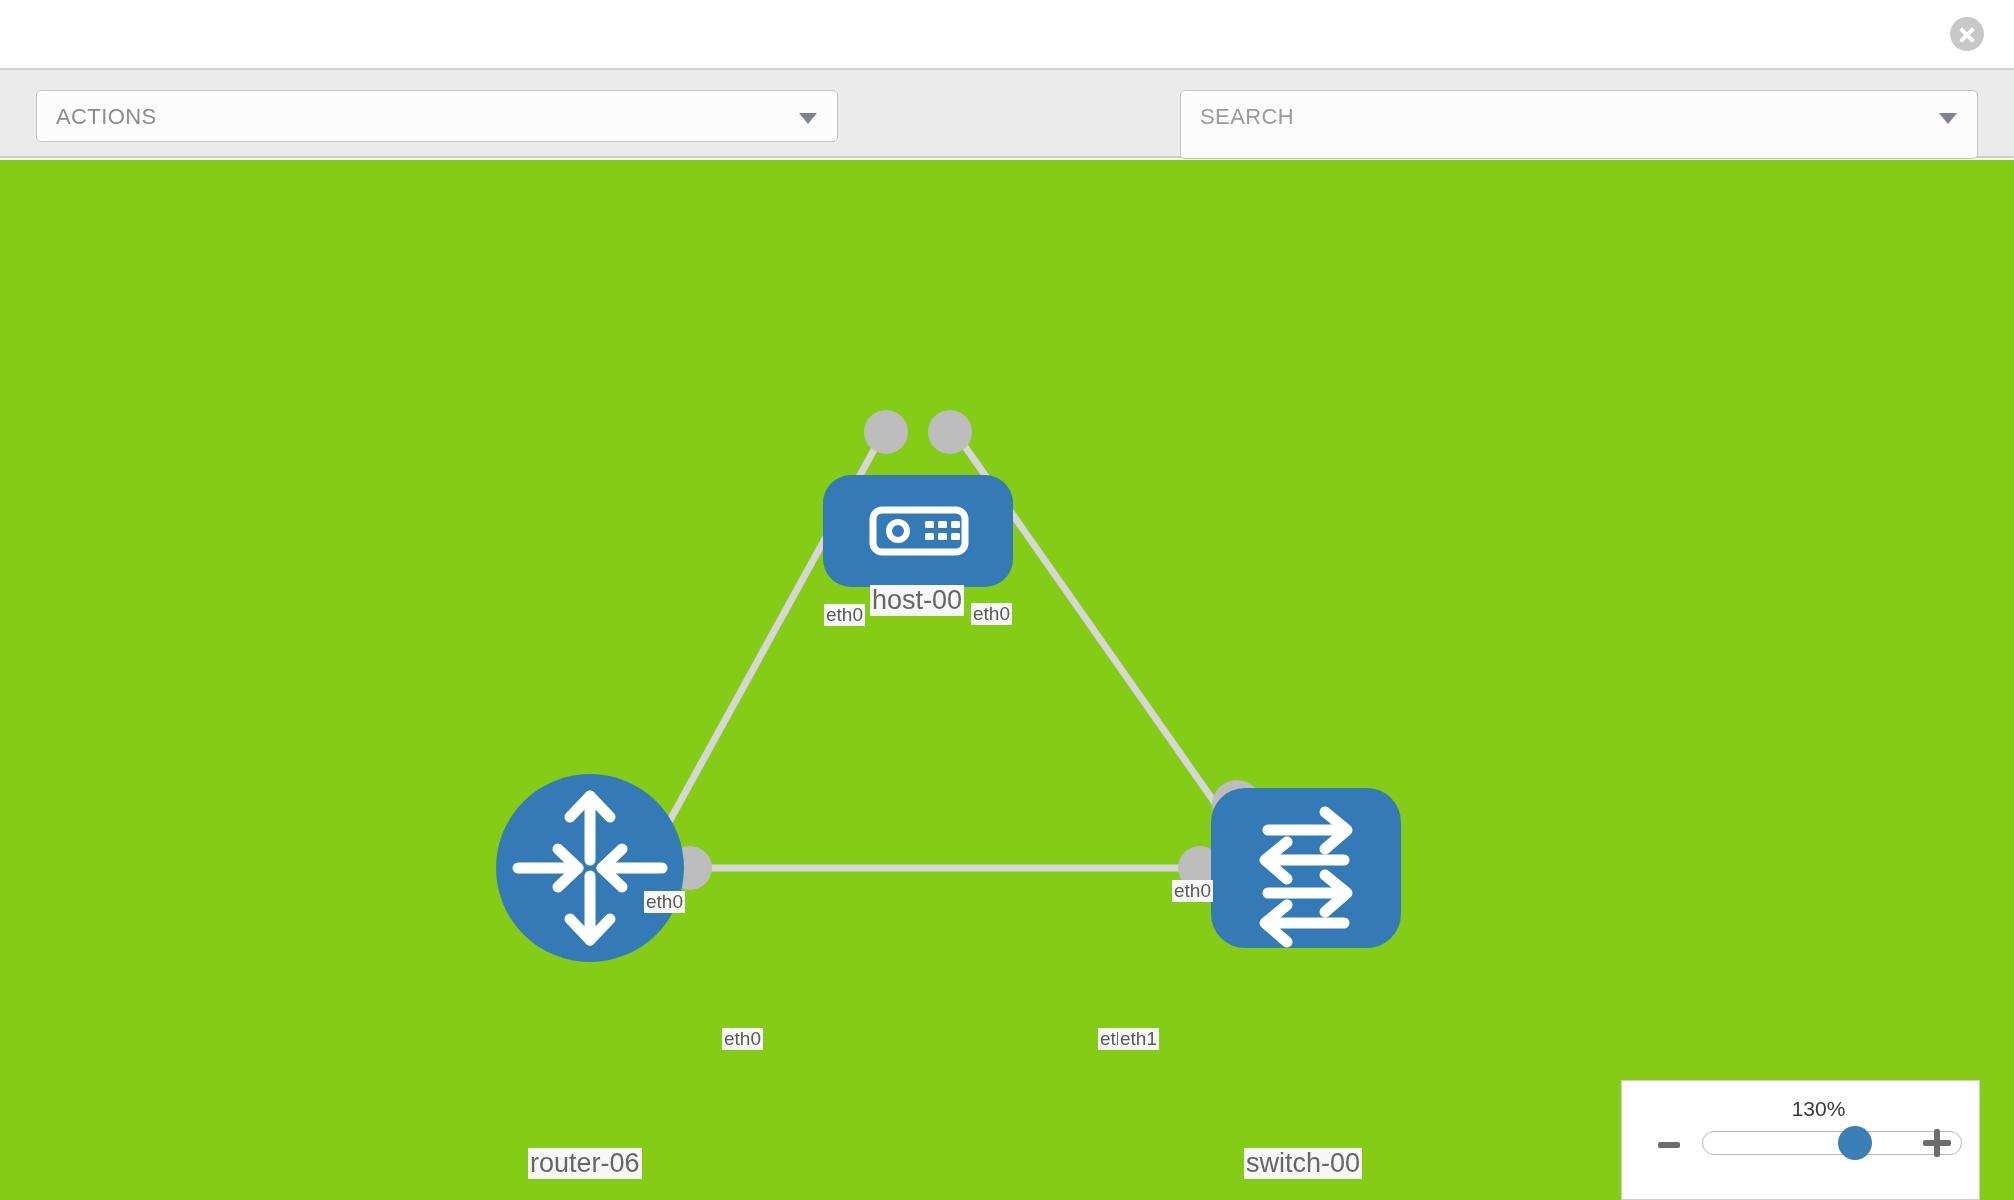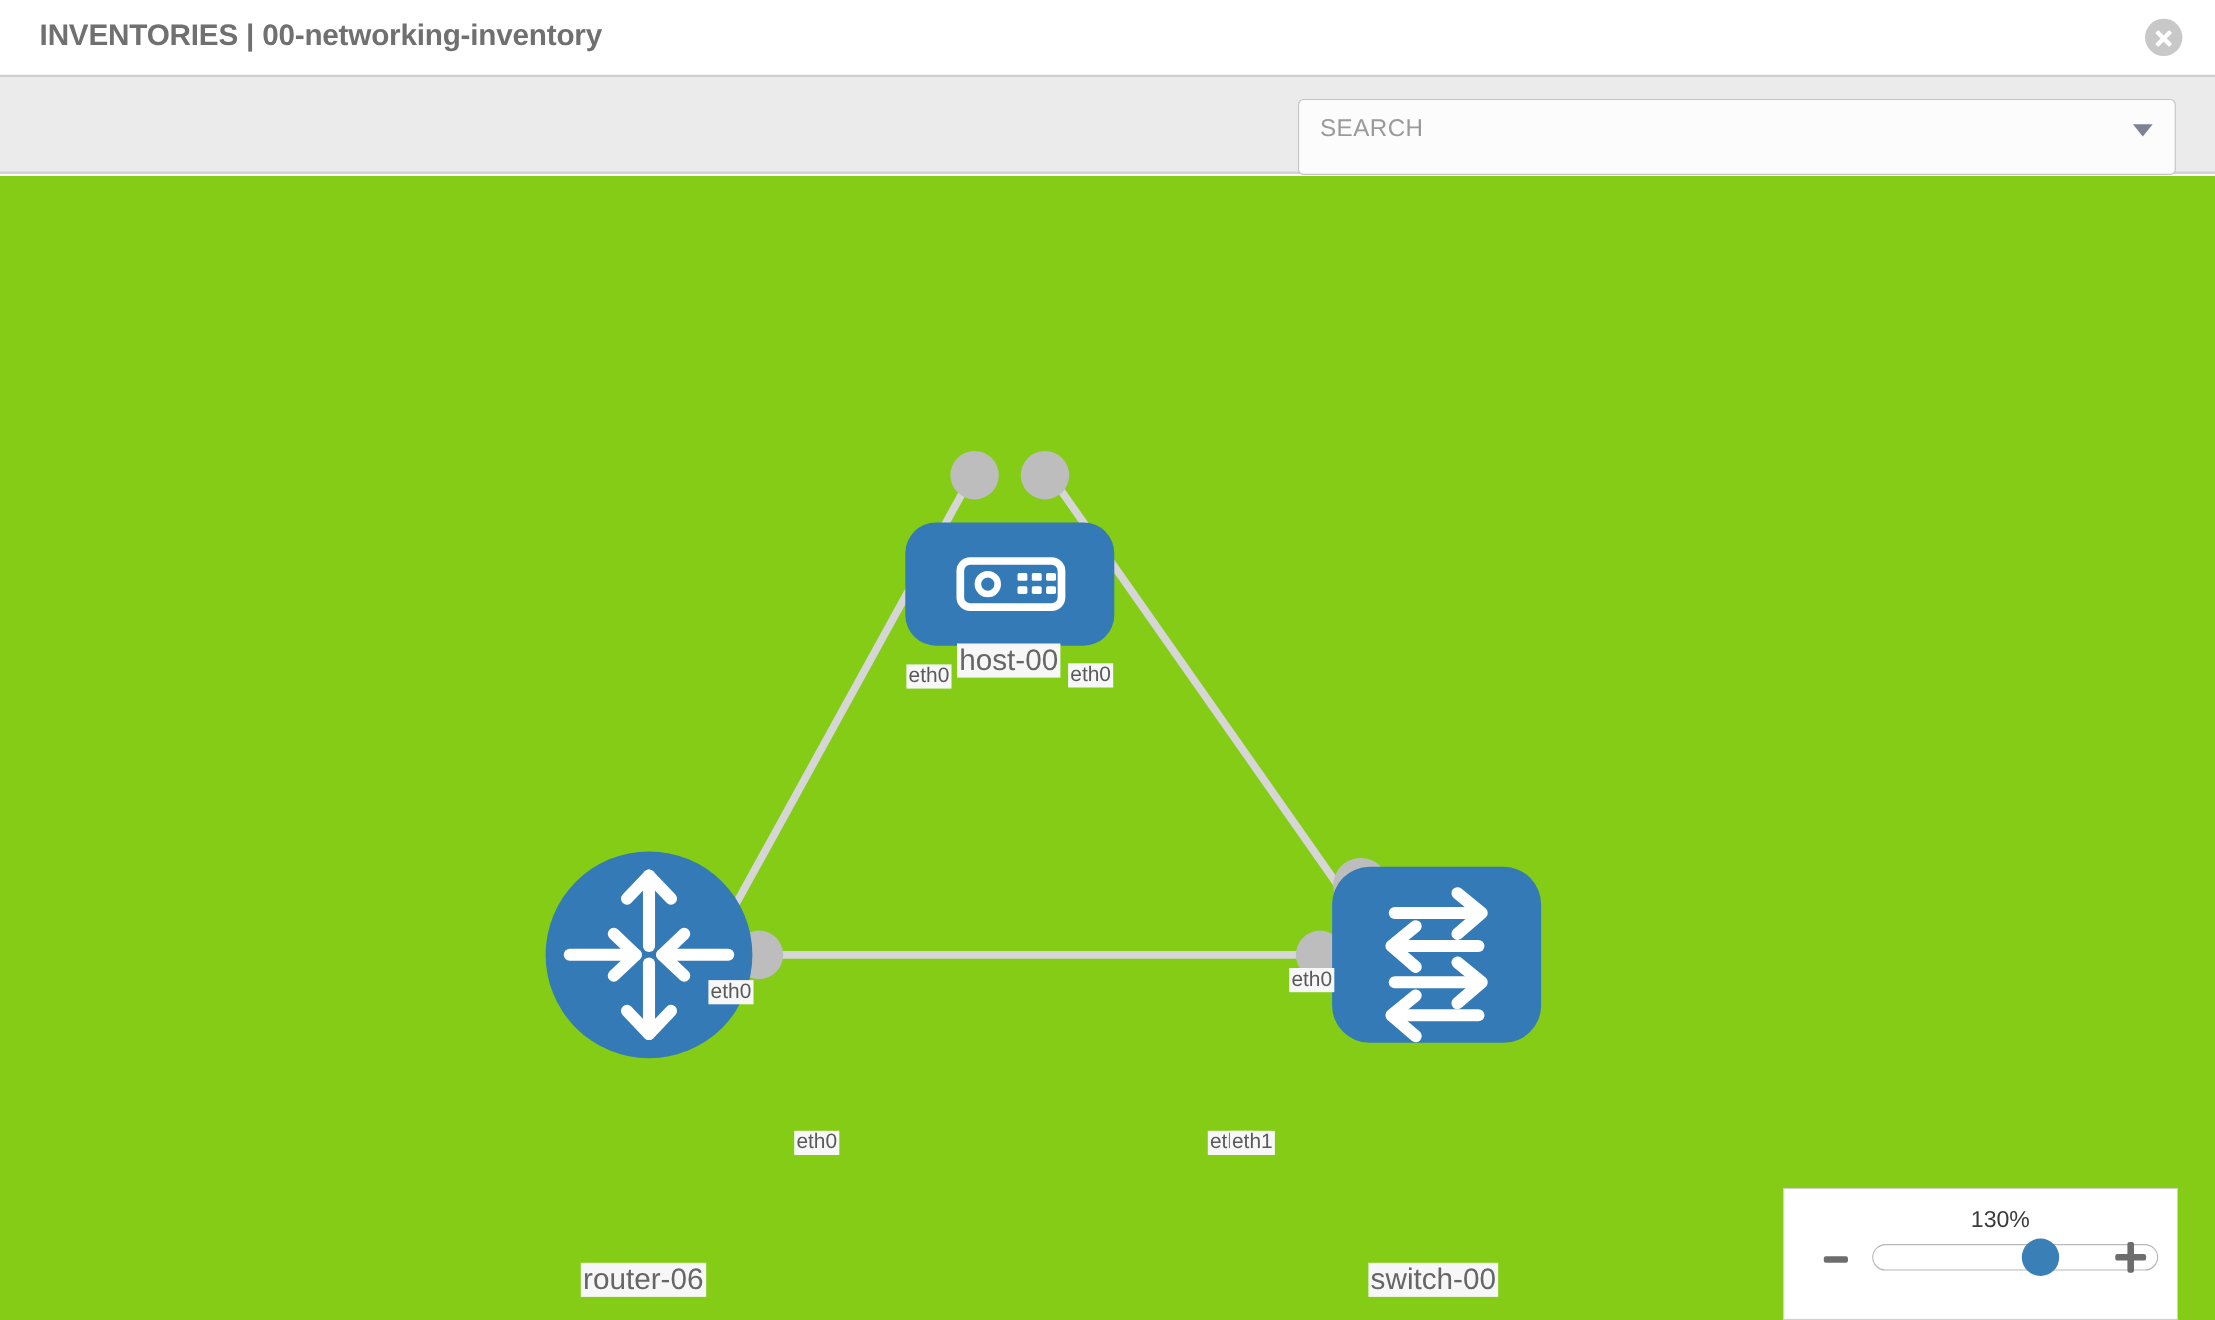--- a/index.html
+++ b/index.html
@@ -150,26 +150,29 @@
   .zoom-thumb {
     position: absolute; left: 232px; top: 45px;
     width: 34px; height: 34px; border-radius: 50%;
     background: #3a7fb5; cursor: pointer;
   }
 </style>
 </head>
 <body>
 
 <div class="header">
-  <div class="page-title">INVENTORIES | 00-networking-inventory</div>
   <div class="close-btn"></div>
 </div>
 
 <div class="toolbar">
 
+  <div class="actions-select">
+    <span class="actions-label">ACTIONS</span>
+    <span class="caret"></span>
+  </div>
 
   <svg class="tool-icon wrench" viewBox="0 0 36 38">
     <path d="M25.5 3.2c-4.6-1.7-9.6 1.2-10.6 5.9-0.4 1.9-0.1 3.7 0.7 5.2L3.8 27.6c-1.3 1.5-1.2 3.7 0.2 5 1.4 1.3 3.6 1.2 4.9-0.3L20.6 18.6c1.6 0.6 3.4 0.7 5.2 0.2 4.6-1.3 7.1-6.5 5.1-10.9l-4.2 4.3-4.3-0.9-1.1-4.3 4.2-3.8z" fill="#72777f"></path>
   </svg>
 
   <svg class="tool-icon key" viewBox="0 0 36 38">
     <circle cx="13" cy="13" r="9.5" fill="none" stroke="#72777f" stroke-width="4"></circle>
     <path d="M19.5 19.5 L32 32" stroke="#72777f" stroke-width="4" stroke-linecap="round"></path>
     <path d="M27 27 L31 23" stroke="#72777f" stroke-width="4" stroke-linecap="round"></path>
     <path d="M31 31 L35 27" stroke="#72777f" stroke-width="4" stroke-linecap="round"></path>

